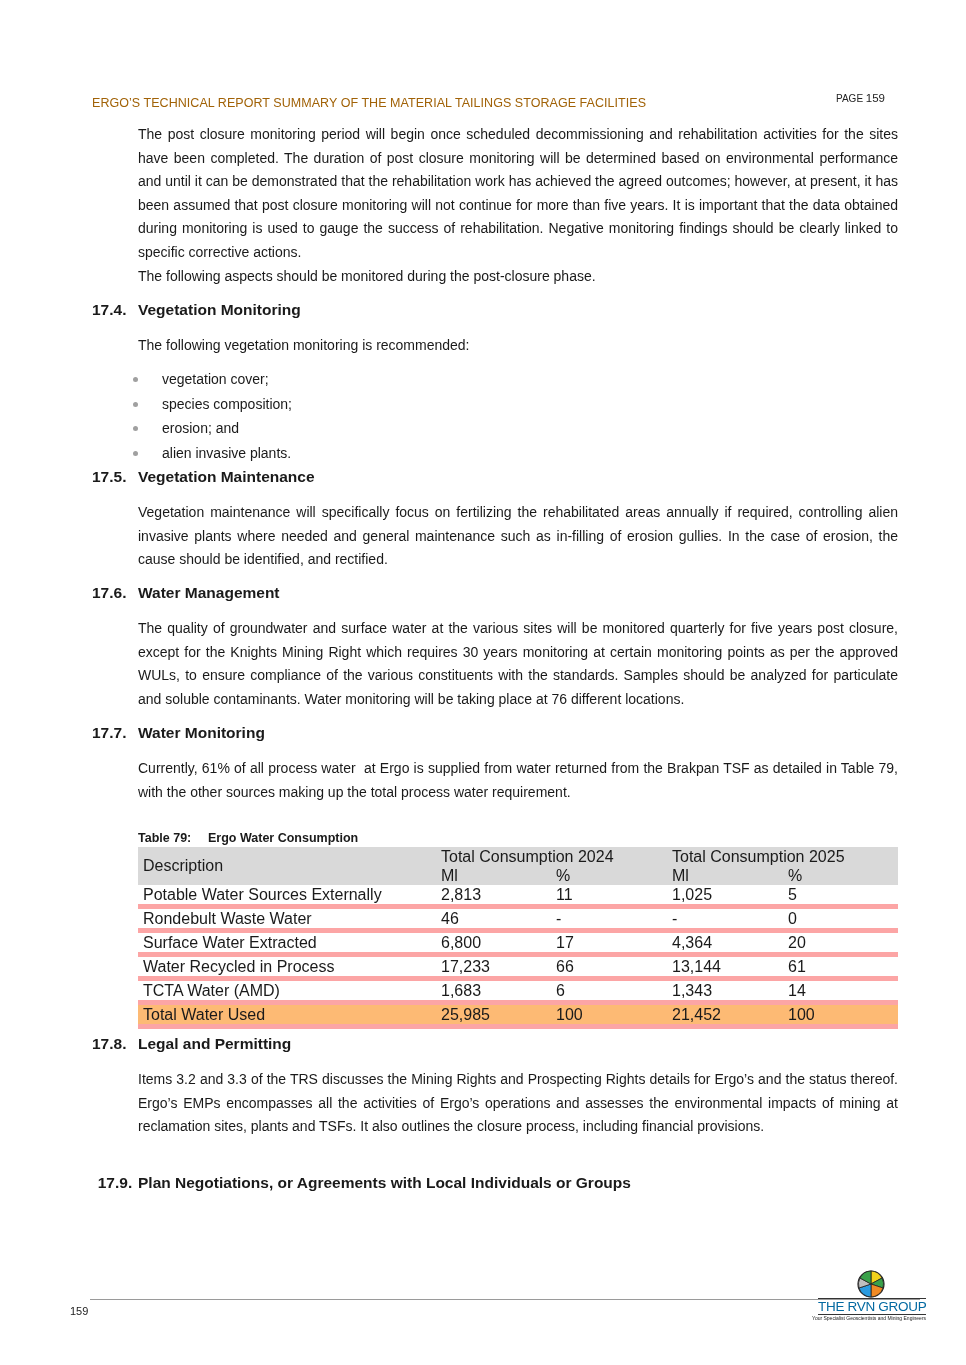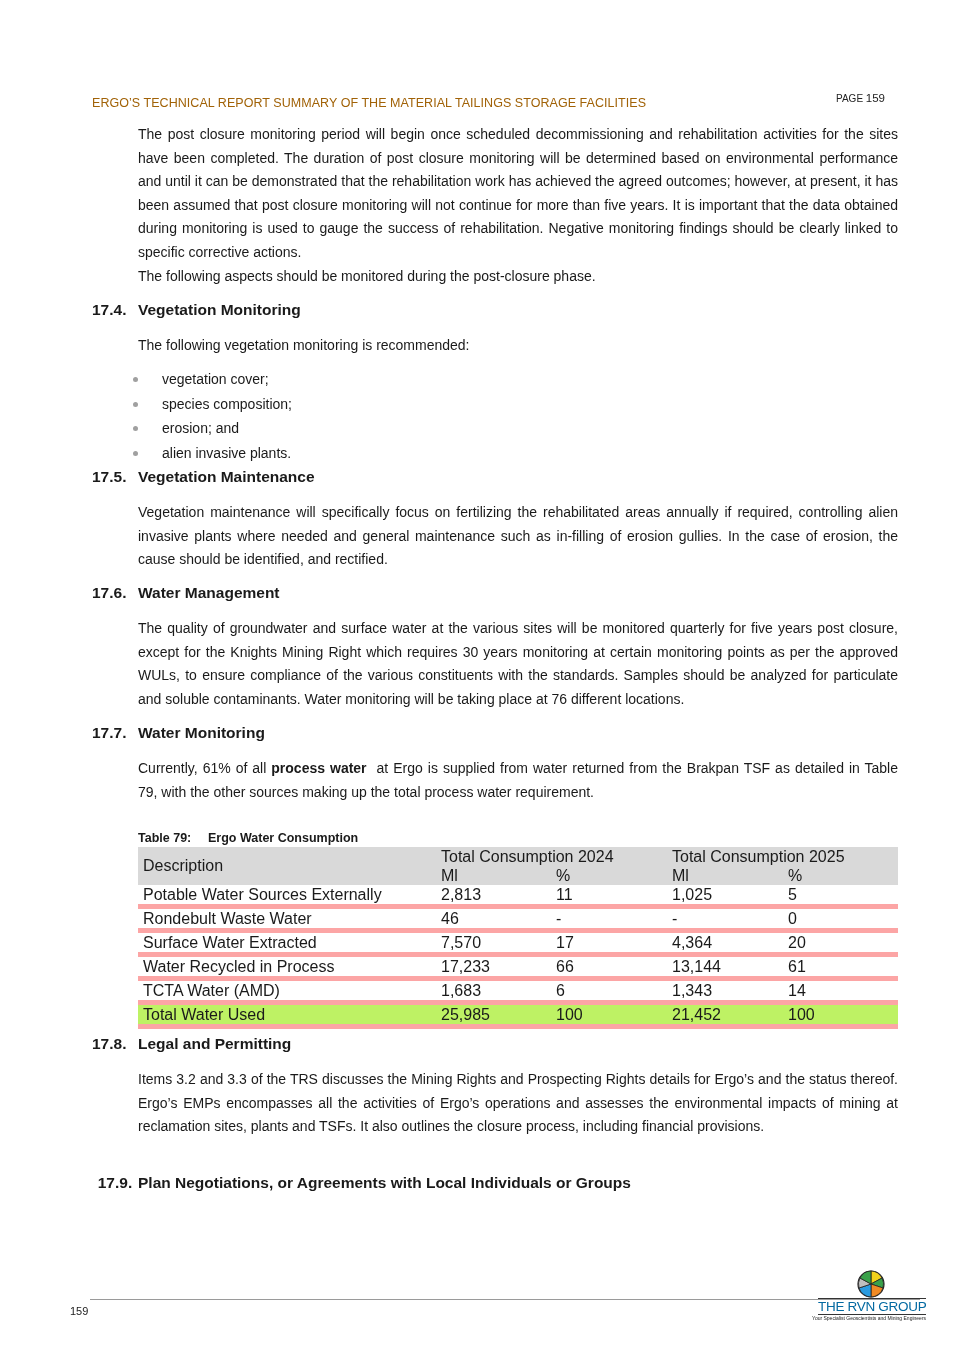--- a/index.html
+++ b/index.html
@@ -11,28 +11,28 @@
   .heading { position: absolute; left: 92px; font-size: 15.5px; font-weight: bold; }
   .heading .num { display: inline-block; width: 46px; }
   ul.bullets { position: absolute; left: 120px; top: 359px; margin: 8px; padding: 0; list-style: none; font-size: 14px; }
   ul.bullets li { height: 24.7px; line-height: 24.7px; position: relative; padding-left: 34px; }
   ul.bullets li .dot { position: absolute; left: 5px; top: 10px; width: 5px; height: 5px; border-radius: 50%; background: #a0a0a0; }
   .tbl-caption { position: absolute; left: 138px; top: 831px; font-size: 12.5px; font-weight: bold; }
   .tbl-caption .lbl { display: inline-block; width: 70px; }
   table.tbl { position: absolute; left: 138px; top: 847px; width: 760px; border-collapse: collapse; font-size: 16px; }
   table.tbl td { padding: 0 0 0 5px; height: 19px; vertical-align: middle; border-bottom: 5px solid #fca5a5; }
   table.tbl tr.head td { background: #d9d9d9; border-bottom: none; height: 19px; }
-  table.tbl tr.total td { background: #bef264; }
+  table.tbl tr.total td { background: #fdba74; }
   .footer-line { position: absolute; left: 90px; top: 1299px; width: 830px; height: 1px; background: #9a9a9a; }
   .footer-num { position: absolute; left: 70px; top: 1305px; font-size: 11px; color: #222; }
   .logo { position: absolute; left: 810px; top: 1268px; width: 130px; height: 60px; }
   .logo .wheel { position: absolute; left: 47px; top: 2px; width: 28px; height: 28px; }
   .logo .name { position: absolute; left: 8px; top: 30px; font-size: 13.5px; color: #0369a1; letter-spacing: -0.3px; border-top: 1px solid #333; border-bottom: 1px solid #333; line-height: 15px; }
   .logo .tag { position: absolute; left: 2px; top: 47px; font-size: 5px; color: #222; white-space: nowrap; }
-  b { font-weight: bold; }
+  b { font-weight: normal; }
 </style>
 </head>
 <body>
 
 <div>
   <div class="hdr-title">ERGO’S TECHNICAL REPORT SUMMARY OF THE MATERIAL TAILINGS STORAGE FACILITIES</div>
   <div class="hdr-page">
     <span>PAGE</span>
     <span class="num">159</span>
   </div>
@@ -103,21 +103,21 @@
   </tr>
   <tr>
     <td>Rondebult Waste Water</td>
     <td>46</td>
     <td>-</td>
     <td>-</td>
     <td>0</td>
   </tr>
   <tr>
     <td>Surface Water Extracted</td>
-    <td>7,570</td>
+    <td>6,800</td>
     <td>17</td>
     <td>4,364</td>
     <td>20</td>
   </tr>
   <tr>
     <td>Water Recycled in Process</td>
     <td>17,233</td>
     <td>66</td>
     <td>13,144</td>
     <td>61</td>

